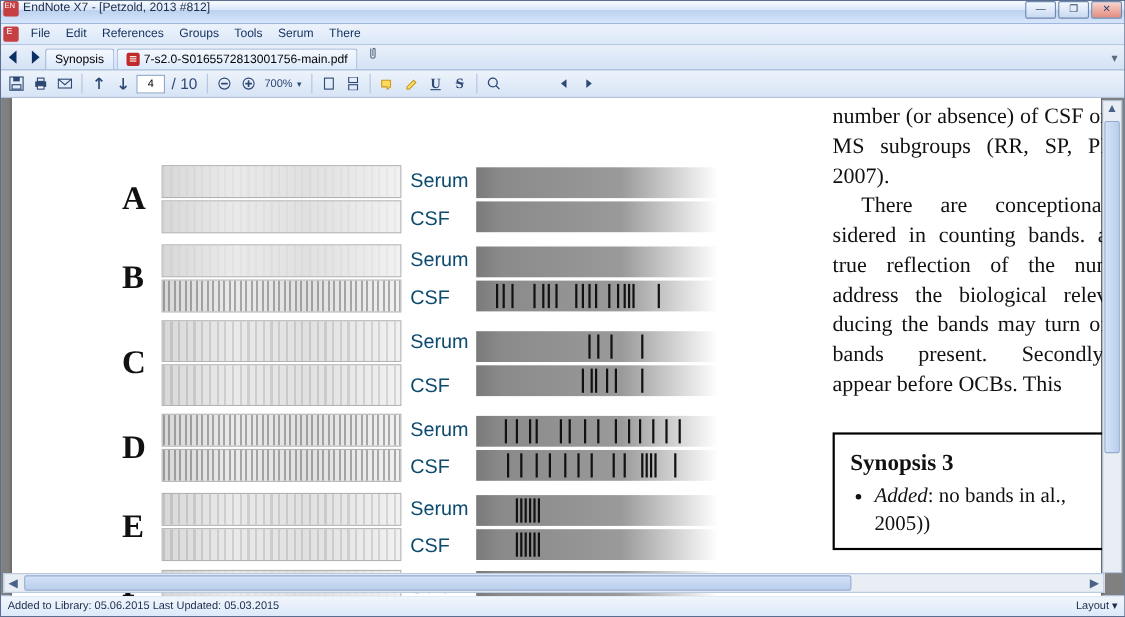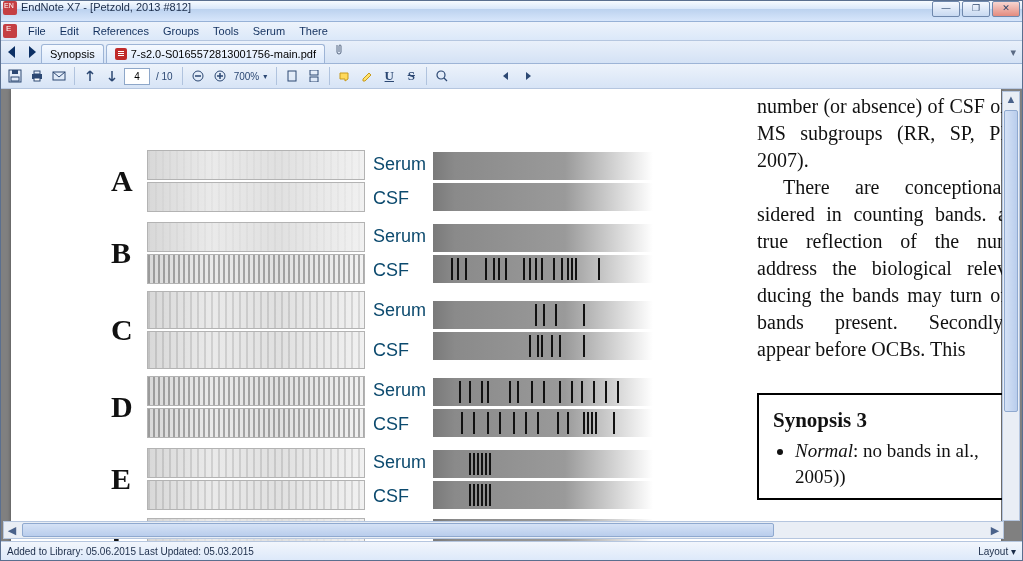--- a/index.html
+++ b/index.html
@@ -24,21 +24,21 @@
   .tab{height:18px;display:flex;align-items:center;padding:0 8px;border:1px solid #9db4d6;border-bottom:none;border-top-left-radius:3px;border-top-right-radius:3px;background:linear-gradient(#f5f9ff,#dce9fb);font-size:11px;margin-right:2px;cursor:pointer;}
   .tab .pdf-icon{width:12px;height:12px;background:#c02a2a;margin-right:4px;border-radius:2px;position:relative;}
   .tab .pdf-icon::after{content:"";position:absolute;width:6px;height:1px;background:#fff;top:5px;left:3px;box-shadow:0 -2px 0 #fff,0 2px 0 #fff;}
   .tabstrip .attach{margin-left:6px;margin-bottom:4px;color:#5a6a83;}
   .tabstrip .dropdown{position:absolute;right:6px;bottom:4px;color:#5a6a83;cursor:pointer;}
   
   .toolbar{height:24px;background:linear-gradient(#edf3fb,#d7e4f6);display:flex;align-items:center;padding:0 4px;border-bottom:1px solid #b5c6df;gap:2px;}
   .tbtn{width:20px;height:20px;display:flex;align-items:center;justify-content:center;color:#2c4873;cursor:pointer;border-radius:2px;}
   .sep{width:1px;height:18px;background:#b0c3de;margin:0 3px;}
   .pagebox{width:24px;height:15px;border:1px solid #8ea7c9;background:#fff;font-size:10px;text-align:center;line-height:15px;}
-  .pagelbl{font-size:10px;color:#2c4873;margin:0 4px;}
+  .pagelbl{font-size:14px;color:#2c4873;margin:0 4px;}
   .zoomlbl{font-size:10px;color:#2c4873;margin:0 2px;}
   .zoomdd{font-size:8px;color:#2c4873;margin-right:4px;}
   .tbtn svg{width:14px;height:14px;display:block;}
   .tbtn.sm svg{width:12px;height:12px;}
   
   .viewer{flex:1;background:#808080;position:relative;overflow:hidden;}
   .canvas{position:absolute;inset:0;overflow:auto;}
   .page{position:absolute;left:10px;top:0;width:990px;height:640px;background:#fff;box-shadow:0 0 4px rgba(0,0,0,.4);}
   
   .fig{position:absolute;left:100px;top:56px;}
@@ -439,21 +439,21 @@
             </div>
           </div>
         </div>
 
         <div class="txtcol">
           <p>number (or absence) of CSF or MS subgroups (RR, SP, PI 2007).</p>
           <p class="indent">There are conceptional sidered in counting bands. a true reflection of the nun address the biological relev ducing the bands may turn of bands present. Secondly, appear before OCBs. This </p>
           <div class="synbox">
             <h3>Synopsis 3</h3>
             <ul>
-              <li><em>Normal</em><span>: no bands in al., 2005))</span></li>
+              <li><em>Added</em><span>: no bands in al., 2005))</span></li>
             </ul>
           </div>
         </div>
 
       </div>
     </div>
 
     <div class="vscroll">
       <div class="arr">▲</div>
       <div class="thumb"></div>

